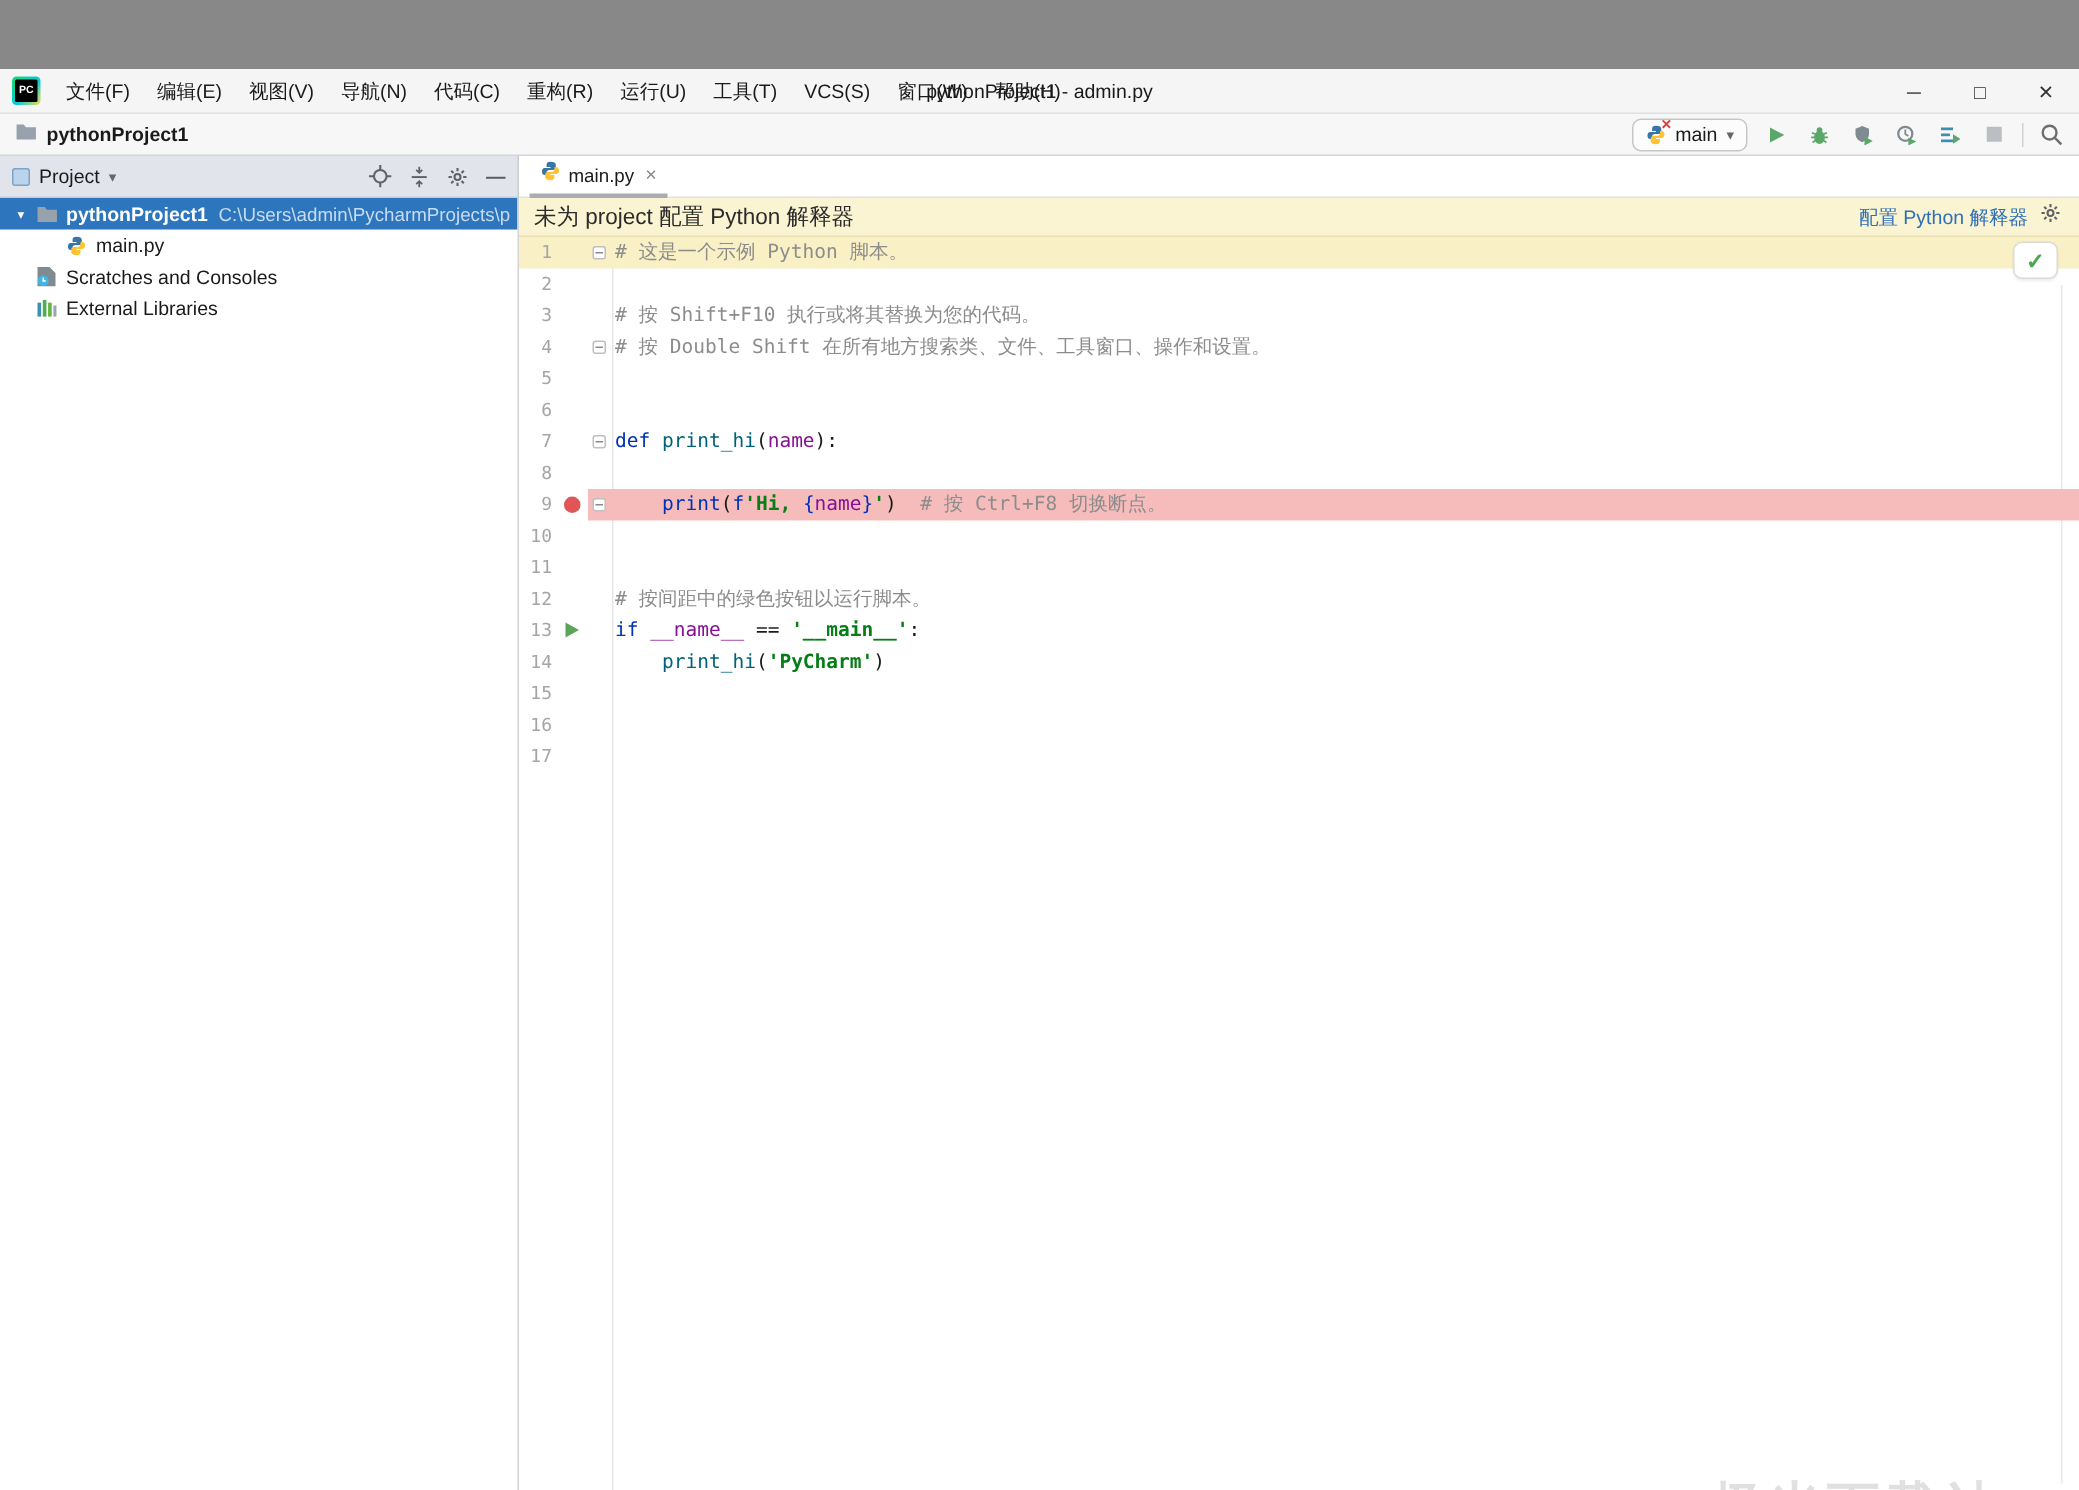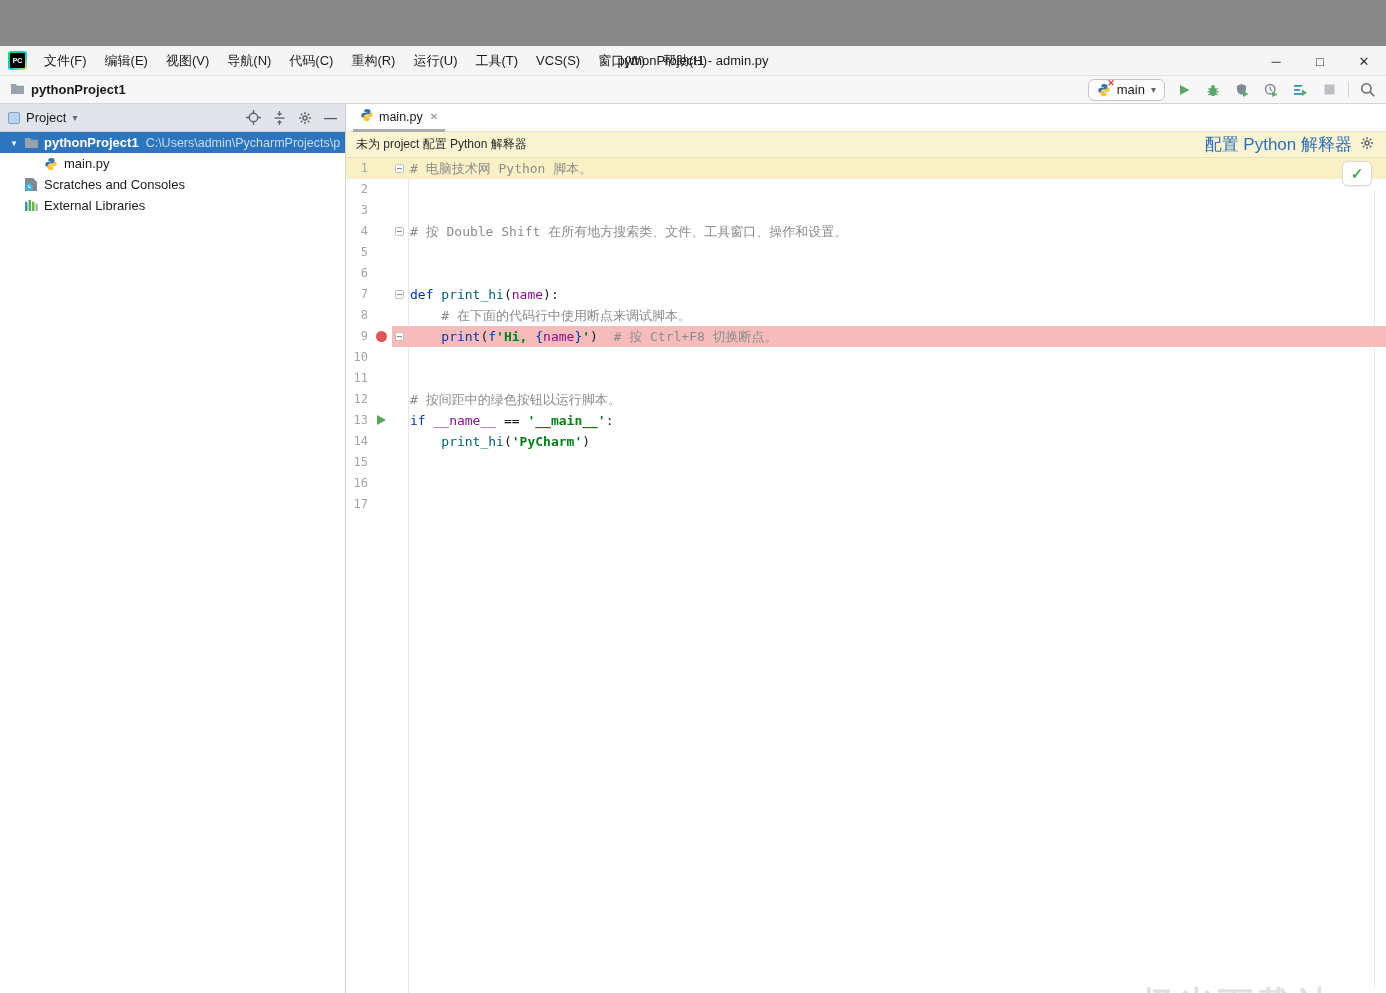--- a/index.html
+++ b/index.html
@@ -65,23 +65,23 @@
   .tree-row.selected .chev { color:#fff; }
   .chev-sp { width:16px; flex:0 0 auto; }
   .t-icon { width:18px; display:flex; justify-content:center; flex:0 0 auto; }
   .t-label { margin-left:4px; }
   .t-label.b { font-weight:bold; }
   .t-path { margin-left:7px; color:#C7DBEF; font-size:12.5px; }
 
   
   .banner { position:absolute; left:346px; top:86px; right:0; height:26px; background:#FBF4D2;
             border-bottom:1px solid #EAE0B2; display:flex; align-items:center; }
-  .banner .msg { font-size:12px; color:#2b2b2b; padding-left:10px; }
+  .banner .msg { font-size:15px; color:#2b2b2b; padding-left:10px; }
   .banner .actions { margin-left:auto; display:flex; align-items:center; gap:8px; padding-right:12px; }
-  .banner .blink { font-size:17px; color:#2E6FB8; cursor:pointer; }
+  .banner .blink { font-size:13px; color:#2E6FB8; cursor:pointer; }
 
   
   .editor { position:absolute; left:346px; top:112px; right:0; bottom:30px; background:#fff; overflow:hidden;
             font-family:"DejaVu Sans Mono","Liberation Mono",monospace; }
   .gutter-sep { position:absolute; left:62px; top:0; bottom:0; width:1px; background:#E6E6E6; }
   .vscroll { position:absolute; right:11px; top:32px; bottom:20px; width:1px; background:#EAEAEA; }
   .code-line { position:absolute; left:0; right:0; height:21px; }
   .hl { position:absolute; top:0; bottom:0; right:0; z-index:0; }
   .hl-caret { left:0; background:#FAF0C5; }
   .hl-break { left:46px; background:#F6BCBC; }
@@ -321,28 +321,29 @@
   </div>
 
   <div class="editor">
     <div class="gutter-sep"></div>
     <div class="vscroll"></div>
     <div id="code-lines">
         <div class="code-line" style="top: 0px;">
           <div class="hl hl-caret"></div>
           <span class="ln">1</span>
           <span class="fold"></span>
-          <span class="code"><span class="tok-c"># 电脑技术网 Python 脚本。</span></span>
+          <span class="code"><span class="tok-c"># 这是一个示例 Python 脚本。</span></span>
         </div>
         <div class="code-line" style="top: 21px;">
           <span class="ln">2</span>
           <span class="code"></span>
         </div>
         <div class="code-line" style="top: 42px;">
           <span class="ln">3</span>
+          <span class="code"><span class="tok-c"># 按 Shift+F10 执行或将其替换为您的代码。</span></span>
         </div>
         <div class="code-line" style="top: 63px;">
           <span class="ln">4</span>
           <span class="fold"></span>
           <span class="code"><span class="tok-c"># 按 Double Shift 在所有地方搜索类、文件、工具窗口、操作和设置。</span></span>
         </div>
         <div class="code-line" style="top: 84px;">
           <span class="ln">5</span>
           <span class="code"></span>
         </div>
@@ -350,21 +351,20 @@
           <span class="ln">6</span>
           <span class="code"></span>
         </div>
         <div class="code-line" style="top: 126px;">
           <span class="ln">7</span>
           <span class="fold"></span>
           <span class="code"><span class="tok-k">def </span><span class="tok-fn">print_hi</span><span class="tok-t">(</span><span class="tok-p">name</span><span class="tok-t">):</span></span>
         </div>
         <div class="code-line" style="top: 147px;">
           <span class="ln">8</span>
-          <span class="code"><span class="tok-t">    </span><span class="tok-c"># 在下面的代码行中使用断点来调试脚本。</span></span>
         </div>
         <div class="code-line" style="top: 168px;">
           <div class="hl hl-break"></div>
           <span class="ln">9</span>
           <span class="bp"></span>
           <span class="fold"></span>
           <span class="code"><span class="tok-t">    </span><span class="tok-k">print</span><span class="tok-t">(</span><span class="tok-k">f</span><span class="tok-s">'Hi, </span><span class="tok-b">{</span><span class="tok-p">name</span><span class="tok-b">}</span><span class="tok-s">'</span><span class="tok-t">)</span><span class="tok-c">  # 按 Ctrl+F8 切换断点。</span></span>
         </div>
         <div class="code-line" style="top: 189px;">
           <span class="ln">10</span>

